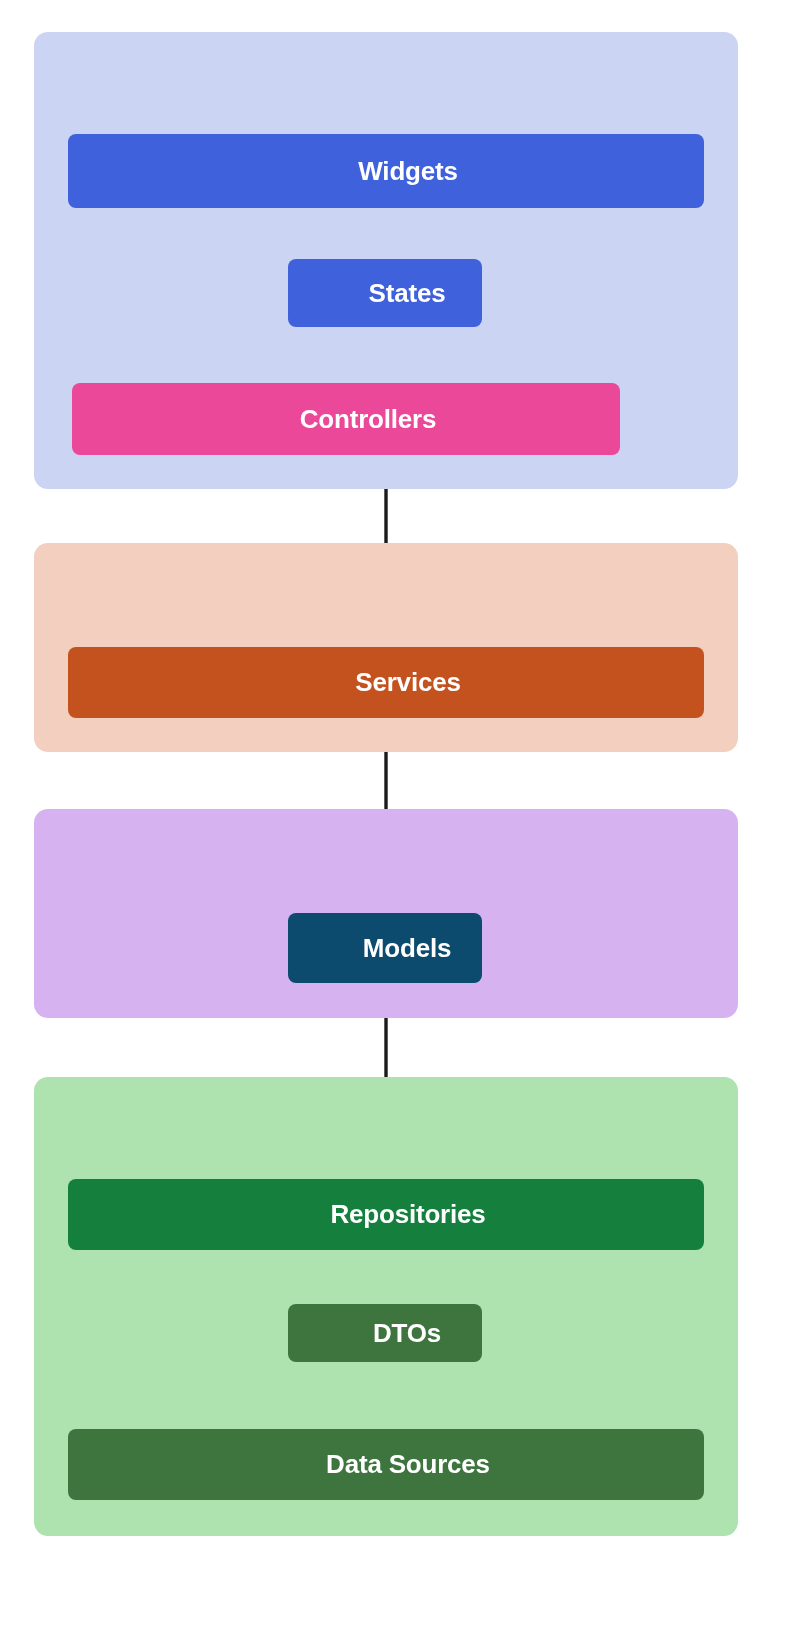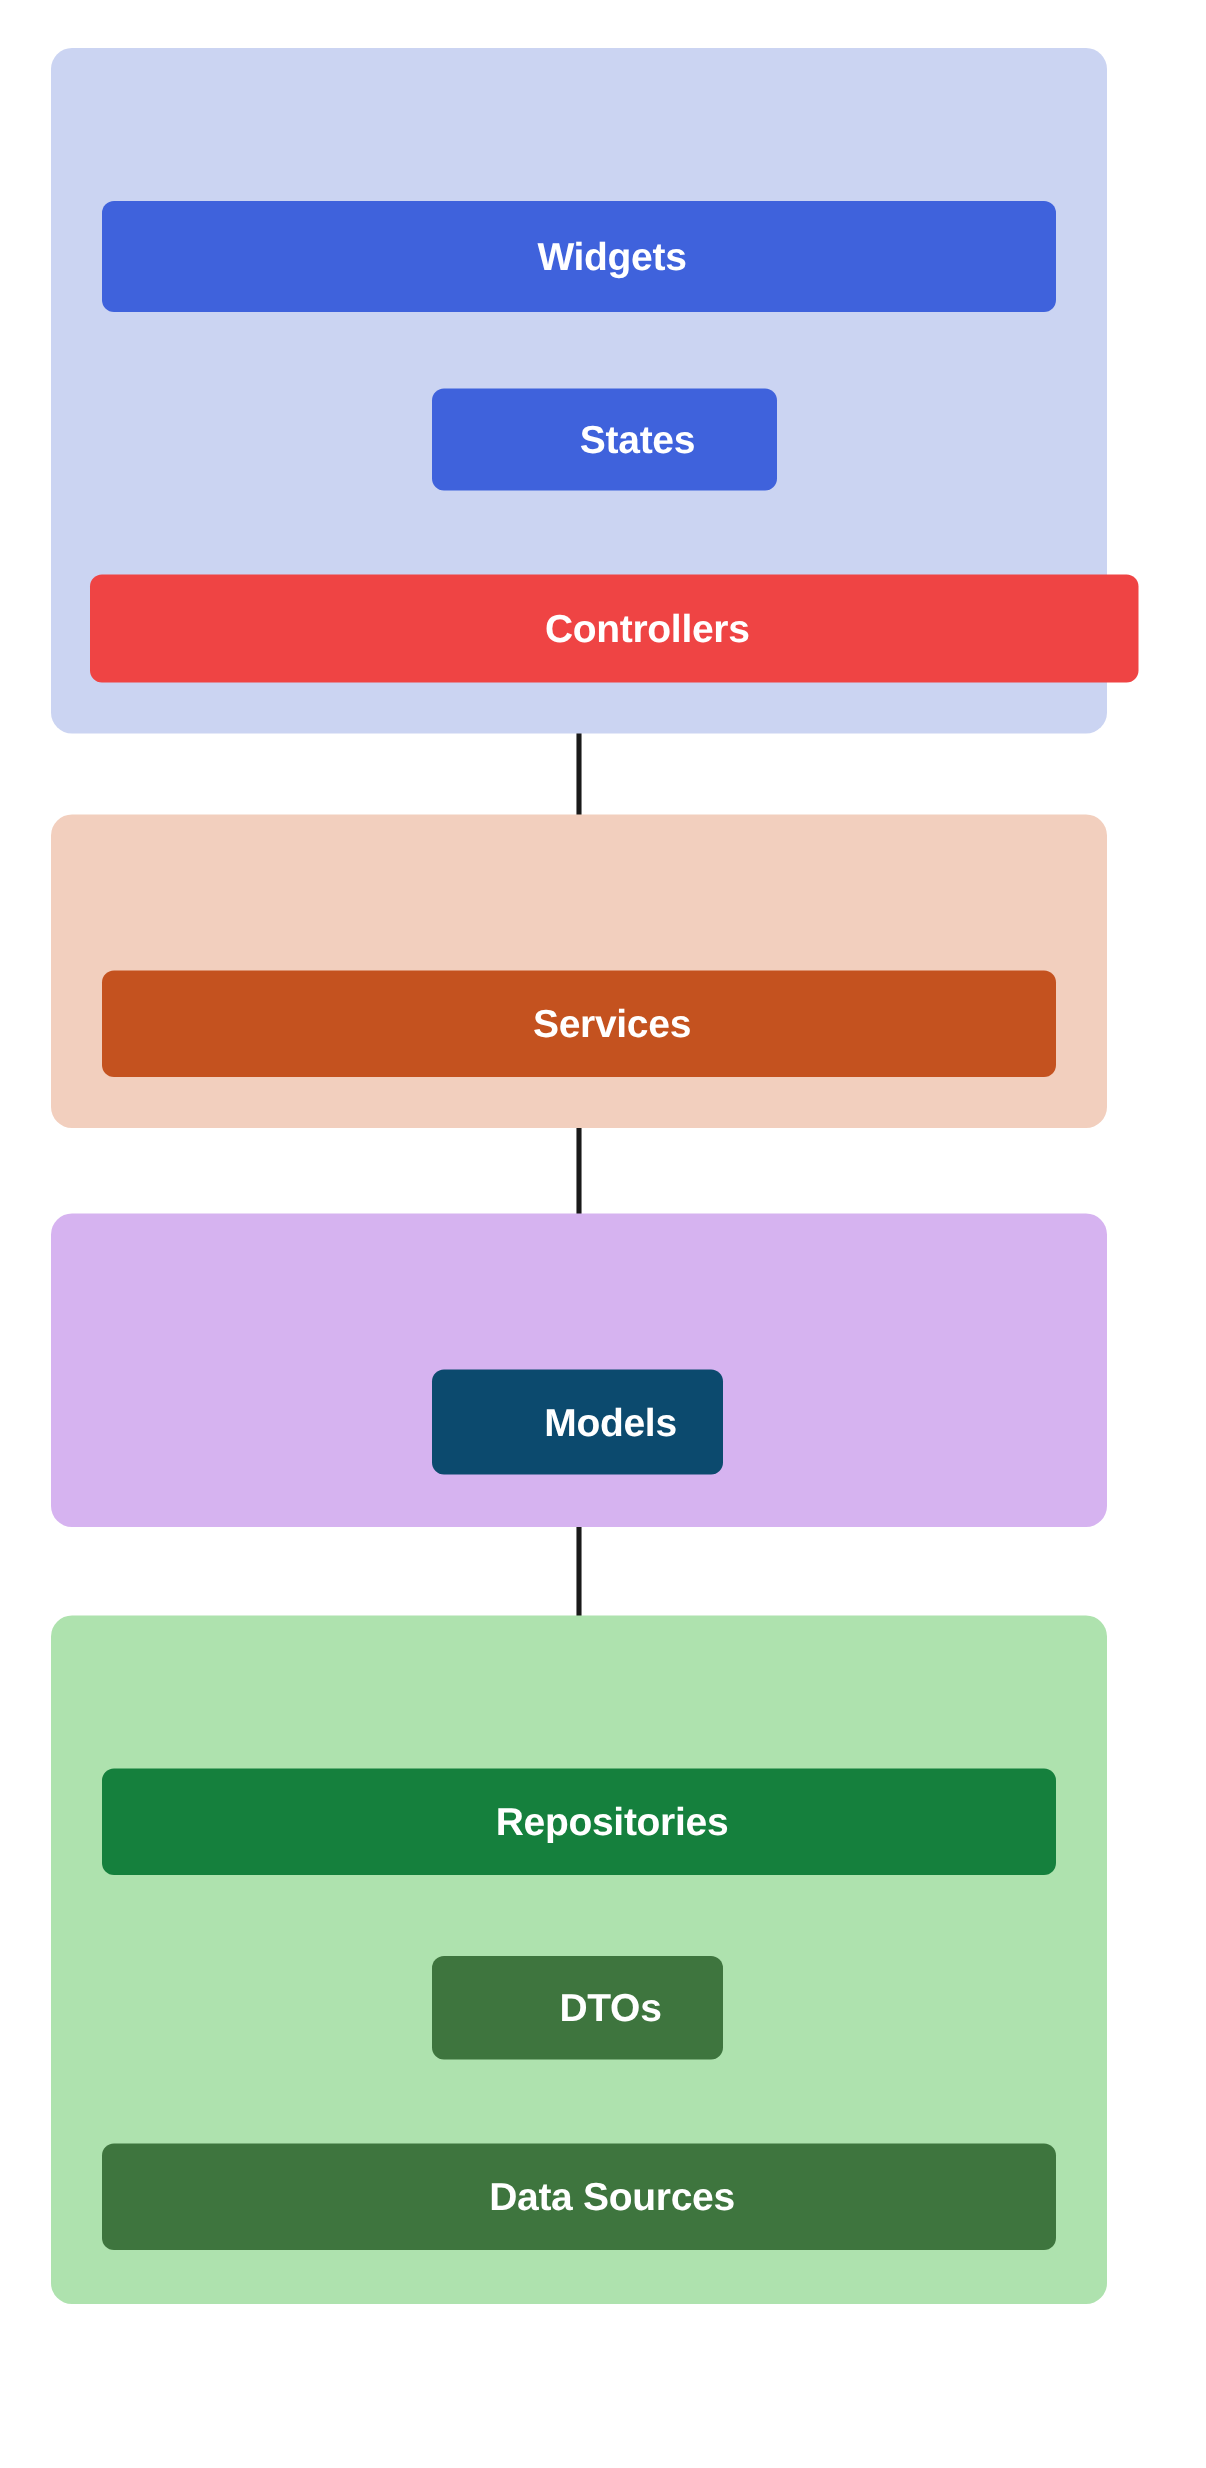--- a/index.html
+++ b/index.html
@@ -83,30 +83,30 @@
     <line x1="386" y1="1255" x2="386" y2="992" stroke="#1a1a1a" stroke-width="3.4" marker-end="url(#arrowup)"></line>
 
     <line x1="386" y1="1250" x2="386" y2="1298" stroke="#1a1a1a" stroke-width="3.4" marker-end="url(#arrowdown)"></line>
 
     <line x1="386" y1="1373" x2="386" y2="1423" stroke="#1a1a1a" stroke-width="3.4" marker-end="url(#arrowdown)"></line>
   </svg>
 
   <div class="layer" style="left:34px; top:32px; width:704px; height:457px; background:#cbd4f2;"></div>
   <div class="layer-title" style="left:70px; top:74px;">Presentation Layer</div>
   <div class="node" style="left:68px; top:134px; width:636px; height:74px; background:#3f62dc;">Widgets</div>
-  <div class="node" style="left:288px; top:259px; width:230px; height:68px; background:#3f62dc;">States</div>
-  <div class="node" style="left:60px; top:383px; width:699px; height:72px; background:#ef4444;">Controllers</div>
+  <div class="node" style="left:288px; top:259px; width:194px; height:68px; background:#3f62dc;">States</div>
+  <div class="node" style="left:72px; top:383px; width:548px; height:72px; background:#ec4899;">Controllers</div>
 
   <div class="layer" style="left:34px; top:543px; width:704px; height:209px; background:#f2cfbe;"></div>
   <div class="layer-title" style="left:70px; top:586px;">Application Layer</div>
   <div class="node" style="left:68px; top:647px; width:636px; height:71px; background:#c4521f;">Services</div>
 
   <div class="layer" style="left:34px; top:809px; width:704px; height:209px; background:#d6b3f0;"></div>
   <div class="layer-title" style="left:70px; top:852px;">Domain Layer</div>
   <div class="node" style="left:288px; top:913px; width:194px; height:70px; background:#0c4a6e;">Models</div>
 
   <div class="layer" style="left:34px; top:1077px; width:704px; height:459px; background:#aee2ae;"></div>
   <div class="layer-title" style="left:70px; top:1119px;">Data Layer</div>
   <div class="node" style="left:68px; top:1179px; width:636px; height:71px; background:#15803d;">Repositories</div>
-  <div class="node" style="left:288px; top:1304px; width:194px; height:69px; background:#3e753e;">DTOs</div>
+  <div class="node" style="left:288px; top:1304px; width:194px; height:58px; background:#3e753e;">DTOs</div>
   <div class="node" style="left:68px; top:1429px; width:636px; height:71px; background:#3e753e;">Data Sources</div>
 
 </div>
 
 </body></html>

